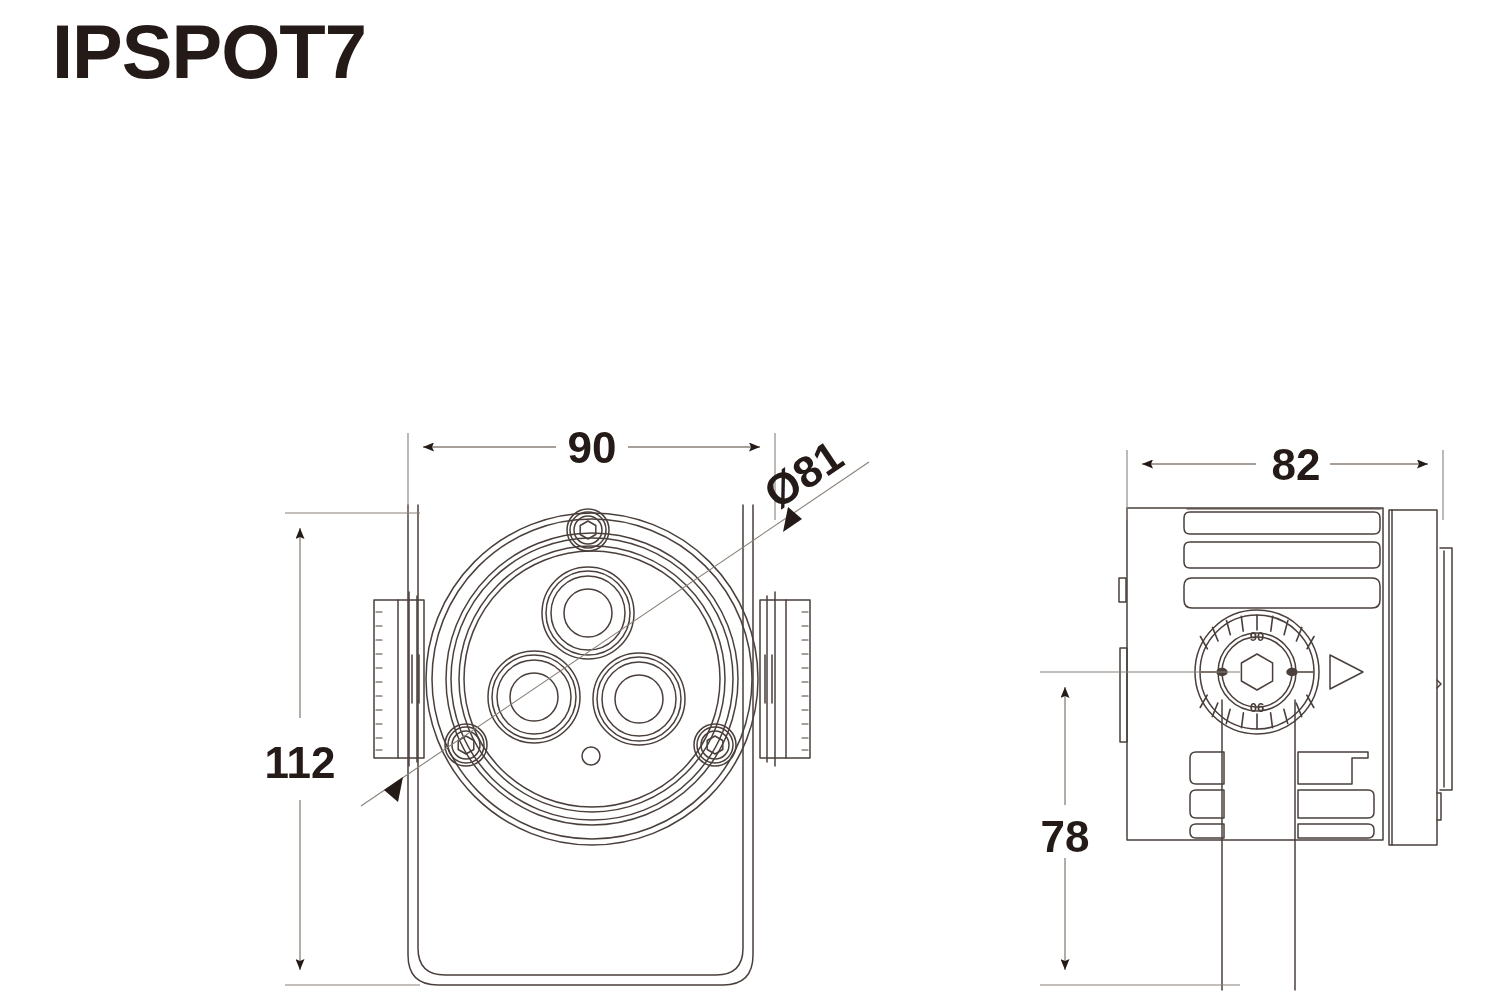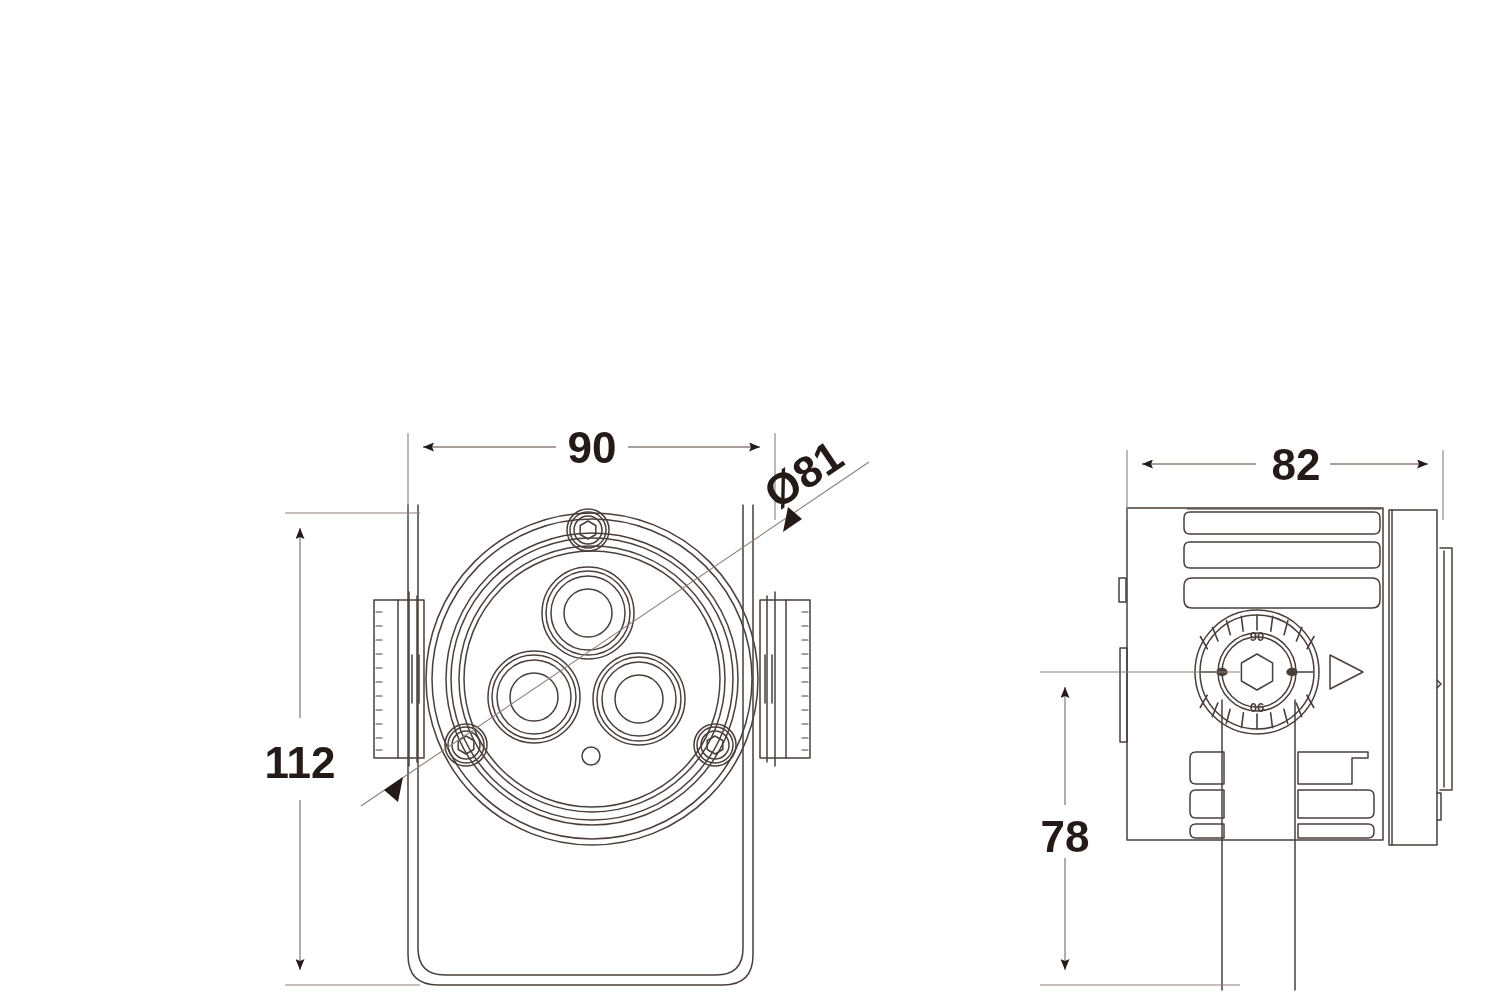--- a/index.html
+++ b/index.html
@@ -45,20 +45,21 @@
     font-size: 13px;
     font-weight: bold;
     fill: #4a3f3b;
   }
 </style>
 </head>
 <body>
 
 <div id="drawing-root">
 
+  <div class="title-text">IPSPOT7</div>
 
   <svg width="1500" height="1000" viewBox="0 0 1500 1000">
 
     <defs>
       <marker id="arrowR" markerWidth="11" markerHeight="9" refX="11" refY="4.5" orient="auto" markerUnits="userSpaceOnUse">
         <path d="M0,0 L11,4.5 L0,9 L2,4.5 Z" fill="#241a17"></path>
       </marker>
       <marker id="arrowL" markerWidth="11" markerHeight="9" refX="0" refY="4.5" orient="auto" markerUnits="userSpaceOnUse">
         <path d="M11,0 L0,4.5 L11,9 L9,4.5 Z" fill="#241a17"></path>
       </marker>

